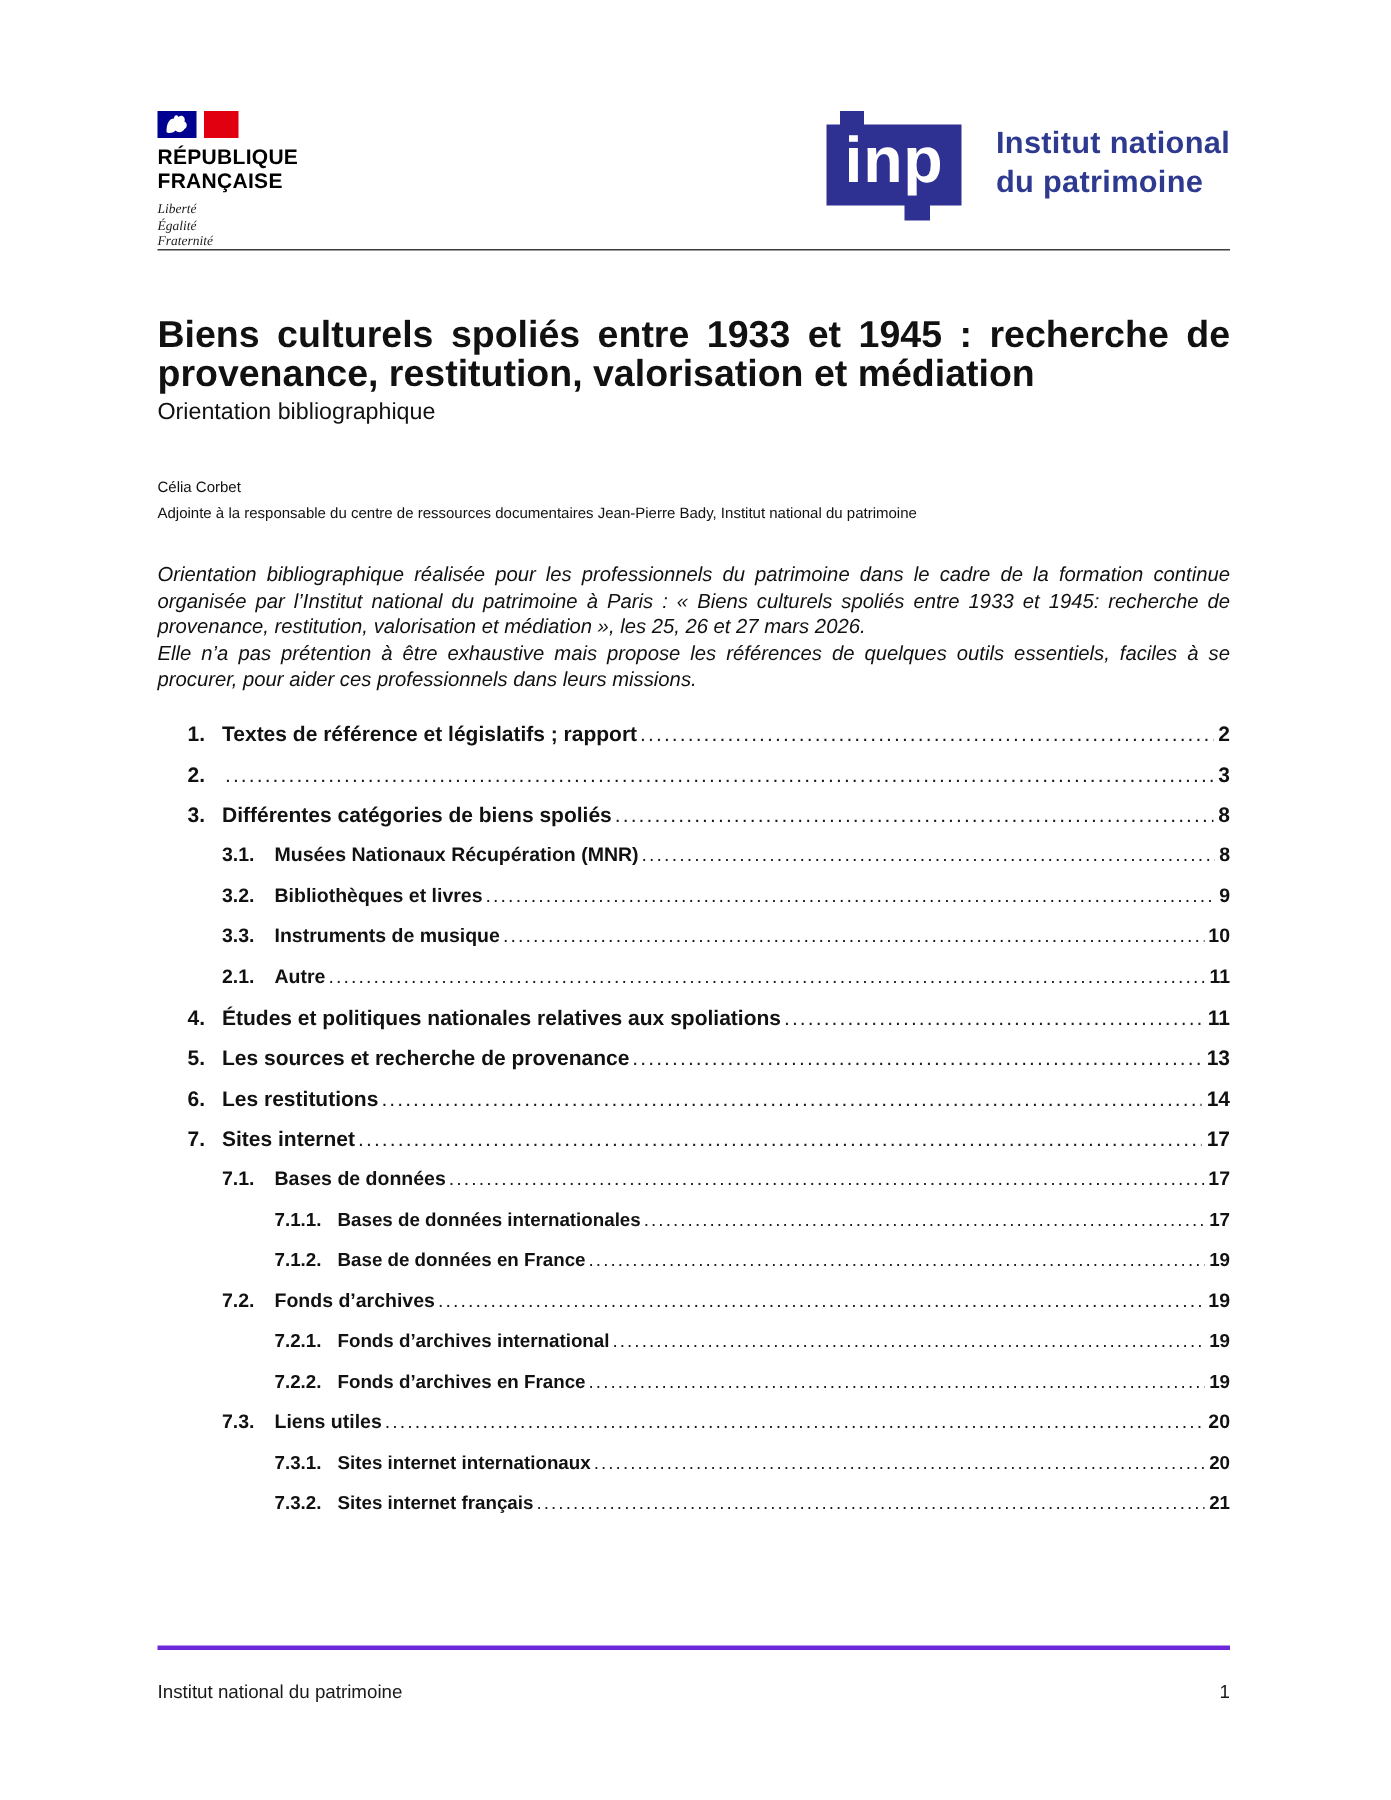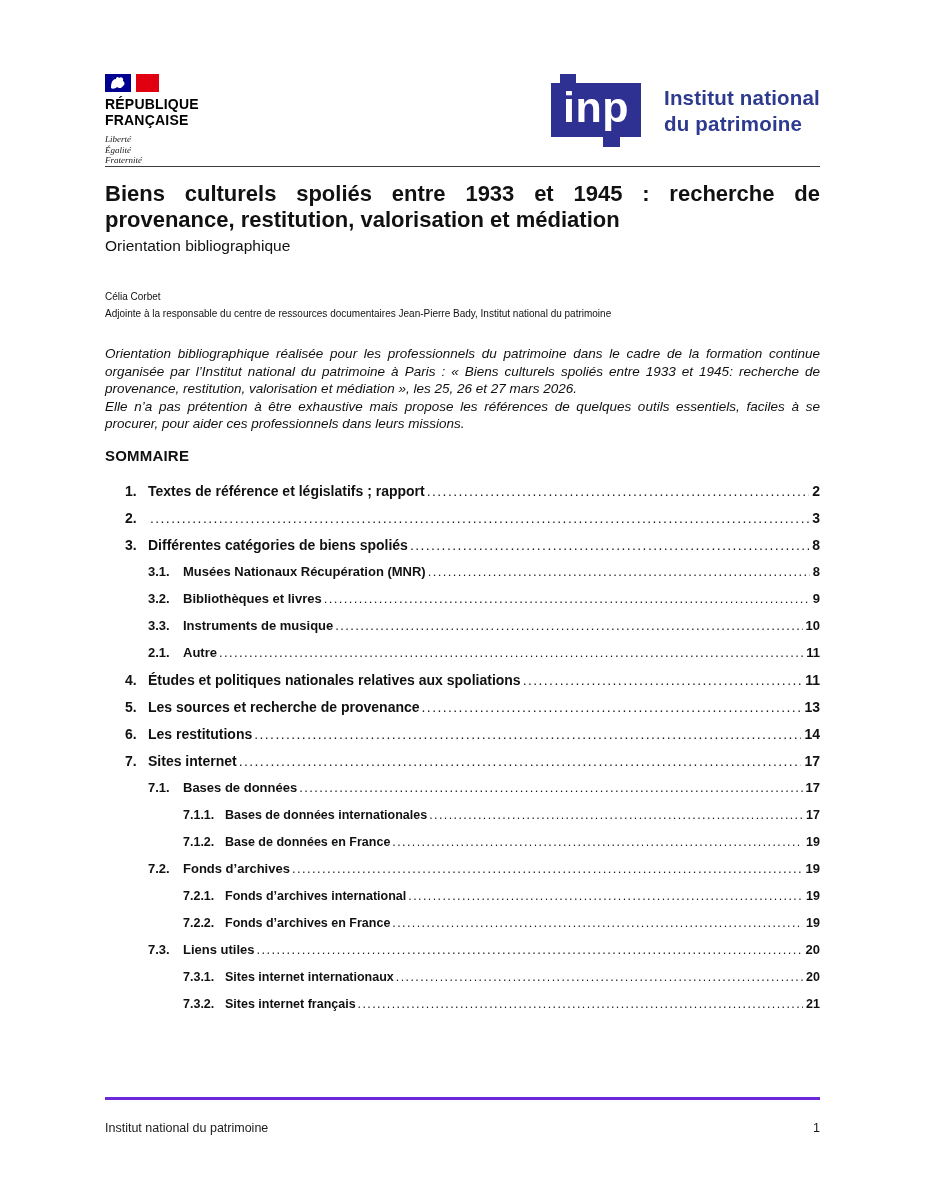--- a/index.html
+++ b/index.html
@@ -36,21 +36,21 @@
     color: #000;
   }
   .rf-motto {
     margin-top: 6px;
     font-family: "Liberation Serif", serif;
     font-style: italic;
     font-size: 9px;
     line-height: 10.5px;
     color: #1a1a1a;
   }
-  .inp-logo { display: flex; align-items: flex-end; margin-top: 3px; }
+  .inp-logo { display: flex; align-items: center; margin-top: 3px; }
   .inp-box {
     position: relative;
     width: 90px;
     height: 54px;
     margin-top: 6px;
   }
   .inp-tab-top { position: absolute; top: -9px; left: 9px; width: 16px; height: 10px; }
   .inp-tab-bottom { position: absolute; bottom: -10px; left: 52px; width: 17px; height: 11px; }
   .inp-acronym {
     position: relative;
@@ -69,22 +69,22 @@
     font-weight: 600;
     font-size: 20.5px;
     line-height: 26px;
     letter-spacing: 0.2px;
   }
 
   .header-rule { border: none; border-top: 1.5px solid #3d3d3d; margin-top: 0; }
 
   
   .doc-title {
-    margin-top: 14px;
-    font-size: 22px;
+    margin-top: 43px;
+    font-size: 25px;
     font-weight: bold;
     line-height: 26px;
     text-align: justify;
   }
   .doc-subtitle { font-size: 15.5px; line-height: 22px; margin-top: 2px; }
 
   
   .author-block { margin-top: 31px; font-size: 10px; line-height: 17px; }
   .author-role { text-align: justify; }
 
@@ -195,21 +195,20 @@
       <div class="author-block">
         <div class="author-name">Célia Corbet</div>
         <div class="author-role">Adjointe à la responsable du centre de ressources documentaires Jean-Pierre Bady, Institut national du patrimoine</div>
       </div>
 
       <div class="intro-block">
         <p>Orientation bibliographique réalisée pour les professionnels du patrimoine dans le cadre de la formation continue organisée par l’Institut national du patrimoine à Paris : « Biens culturels spoliés entre 1933 et 1945: recherche de provenance, restitution, valorisation et médiation », les 25, 26 et 27 mars 2026.</p>
         <p>Elle n’a pas prétention à être exhaustive mais propose les références de quelques outils essentiels, faciles à se procurer, pour aider ces professionnels dans leurs missions.</p>
       </div>
 
-      <h2 class="toc-heading">SOMMAIRE</h2>
 
       <nav class="toc-list">
   <div class="toc-row l1">
     <span class="toc-num">1.</span>
     <span class="toc-label">Textes de référence et législatifs ; rapport</span>
     <span class="toc-leader"></span>
     <span class="toc-page">2</span>
   </div>
 
   <div class="toc-row l1">

